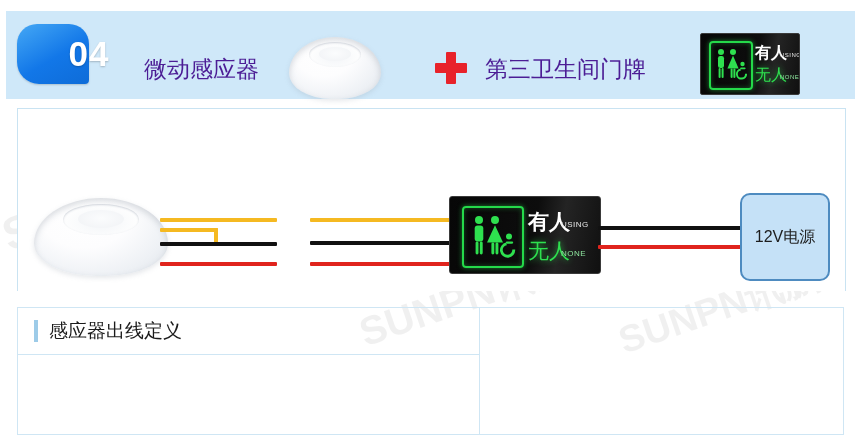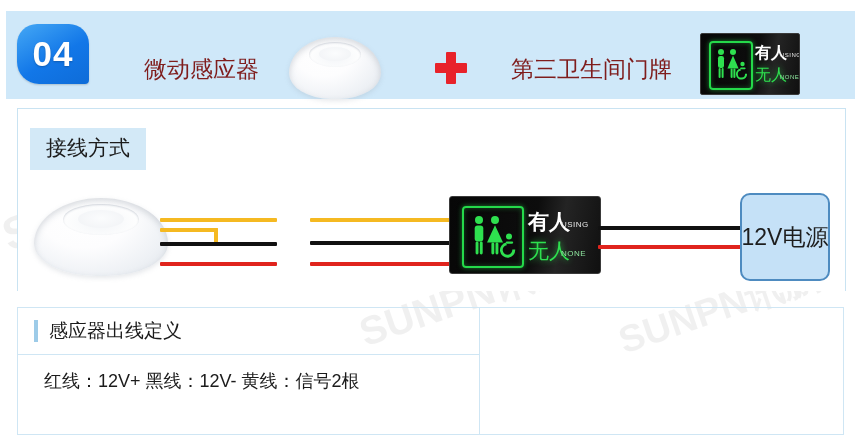--- a/index.html
+++ b/index.html
@@ -28,26 +28,27 @@
     position:absolute;left:11px;top:13px;width:72px;height:60px;
     background:linear-gradient(150deg,#45a8f5 0%,#1277e8 55%,#0e6cd8 100%);
     border-radius:20px 20px 4px 22px;
     box-shadow:0 1px 2px rgba(0,0,0,.18);
   }
   .badge-num{
     position:absolute;left:0;top:0;width:72px;height:60px;
     display:flex;align-items:center;justify-content:center;
     color:#fff;font-size:35px;font-weight:700;letter-spacing:1px;
     text-shadow:0 1px 2px rgba(0,0,0,.22);
+    padding-left:36px;
   }
   .h-label{
-    position:absolute;font-size:23px;color:#7f1d1d;white-space:nowrap;
+    position:absolute;font-size:23px;color:#4c1d95;white-space:nowrap;
   }
   .h-label-1{left:138px;top:43px;}
-  .h-label-2{left:505px;top:43px;}
+  .h-label-2{left:479px;top:43px;}
   .plus{
     position:absolute;left:429px;top:41px;width:32px;height:32px;
   }
   .plus:before,.plus:after{
     content:"";position:absolute;background:#e8222a;border-radius:1px;
   }
   .plus:before{left:11px;top:0;width:10px;height:32px;}
   .plus:after{left:0;top:11px;width:32px;height:10px;}
 
   
@@ -119,21 +120,21 @@
   .w-yellow{background:#f5b921;}
   .w-black{background:#111111;}
   .w-red{background:#e0241d;}
 
   
   .psu{
     position:absolute;left:740px;top:193px;width:86px;height:84px;
     background:#c5e1f7;border:2px solid #4e8bc0;border-radius:10px;
     display:flex;align-items:center;justify-content:center;
   }
-  .psu span{font-size:23px;color:#1d1d1d;white-space:nowrap;}
+  .psu span{font-size:16px;color:#1d1d1d;white-space:nowrap;}
 
   
   .table{
     position:absolute;left:17px;top:307px;width:827px;height:128px;
     border:1px solid #cfe6f4;box-sizing:border-box;
   }
   .tcol{position:absolute;top:0;height:100%;box-sizing:border-box;}
   .tcol-l{left:0;width:462px;border-right:1px solid #cfe6f4;}
   .tcol-r{left:462px;width:365px;}
   .thead{
@@ -195,21 +196,20 @@
       </div>
       <div class="l1">有人</div>
       <div class="l1s">USING</div>
       <div class="l2">无人</div>
       <div class="l2s">NONE</div>
     </div>
   </div>
 
   <div class="diagram"></div>
 
-  <div class="section-tag">接线方式</div>
 
   <div class="sensor sensor-big">
     <div class="dome"></div>
     <div class="lens"></div>
     <div class="lens2"></div>
   </div>
 
   <div class="wire w-yellow" style="left:160px;top:218px;width:117px;height:4px;"></div>
   <div class="wire w-yellow" style="left:160px;top:228px;width:58px;height:4px;"></div>
   <div class="wire w-yellow" style="left:214px;top:228px;width:4px;height:18px;"></div>
@@ -252,21 +252,20 @@
   </div>
 
   <div class="table">
 
     <div class="tcol tcol-l">
       <div class="thead">
         <div class="bar"></div>
         <div class="thead-t">感应器出线定义</div>
       </div>
       <div class="tbody">
-        <div class="tline">红线：12V+   黑线：12V-   黄线：信号2根</div>
       </div>
     </div>
 
     <div class="tcol tcol-r">
     </div>
 
   </div>
 
 </div>
 

